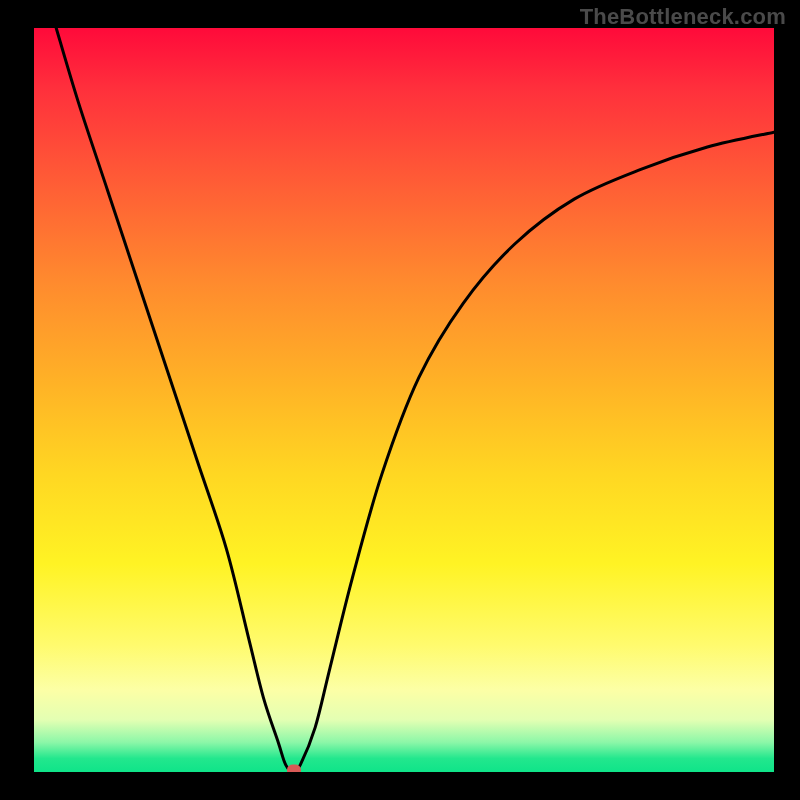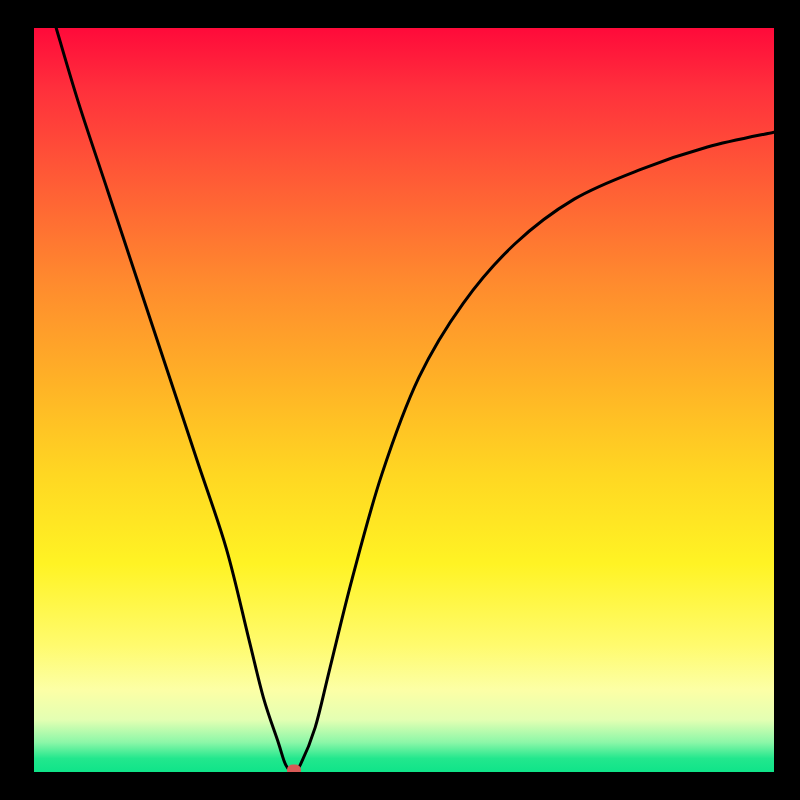--- a/index.html
+++ b/index.html
@@ -62,20 +62,21 @@
     border-radius: 6px / 5px;
     background: #d85a56;
     transform: translate(-50%, -50%);
     z-index: 3;
   }
 </style>
 </head>
 <body>
 
 <div class="frame">
+  <div class="watermark">TheBottleneck.com</div>
 
   <div class="plot-area">
     <svg id="curve-svg" width="740" height="744" viewBox="0 0 740 744">
         <path d="M 22.20 0.00 C 25.90 12.40, 35.77 47.12, 44.40 74.40 C 53.03 101.68, 64.13 133.92, 74.00 163.68 C 83.87 193.44, 93.73 223.20, 103.60 252.96 C 113.47 282.72, 123.33 312.48, 133.20 342.24 C 143.07 372.00, 152.93 401.76, 162.80 431.52 C 172.67 461.28, 183.77 491.04, 192.40 520.80 C 201.03 550.56, 208.43 585.28, 214.60 610.08 C 220.77 634.88, 224.47 652.24, 229.40 669.60 C 234.33 686.96, 240.50 703.08, 244.20 714.24 C 247.90 725.40, 249.13 731.60, 251.60 736.56 C 254.07 741.52, 256.53 744.00, 259.00 744.00 C 261.47 744.00, 262.70 744.00, 266.40 736.56 C 270.10 729.12, 276.27 715.48, 281.20 699.36 C 286.13 683.24, 289.83 664.64, 296.00 639.84 C 302.17 615.04, 309.57 582.80, 318.20 550.56 C 326.83 518.32, 336.70 479.88, 347.80 446.40 C 358.90 412.92, 371.23 378.20, 384.80 349.68 C 398.37 321.16, 413.17 297.60, 429.20 275.28 C 445.23 252.96, 462.50 233.12, 481.00 215.76 C 499.50 198.40, 519.23 183.52, 540.20 171.12 C 561.17 158.72, 584.60 150.04, 606.80 141.36 C 629.00 132.68, 651.20 125.24, 673.40 119.04 C 695.60 112.84, 728.90 106.64, 740.00 104.16" fill="none" stroke="#000000" stroke-width="3" stroke-linecap="round" stroke-linejoin="round"></path>
       </svg>
     <div class="marker" id="minimum-marker" style="left: 260.48px; top: 741.768px; background: rgb(216, 90, 86);"></div>
   </div>
 </div>
 
 </body></html>

